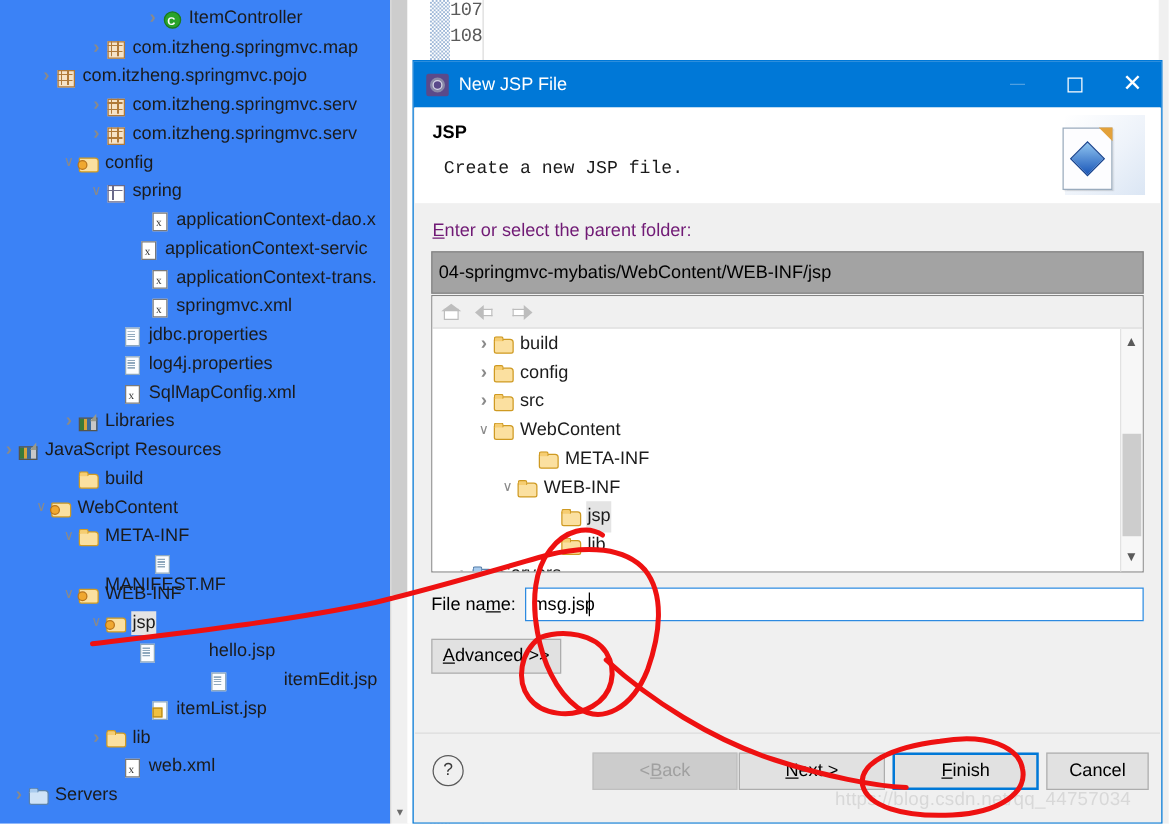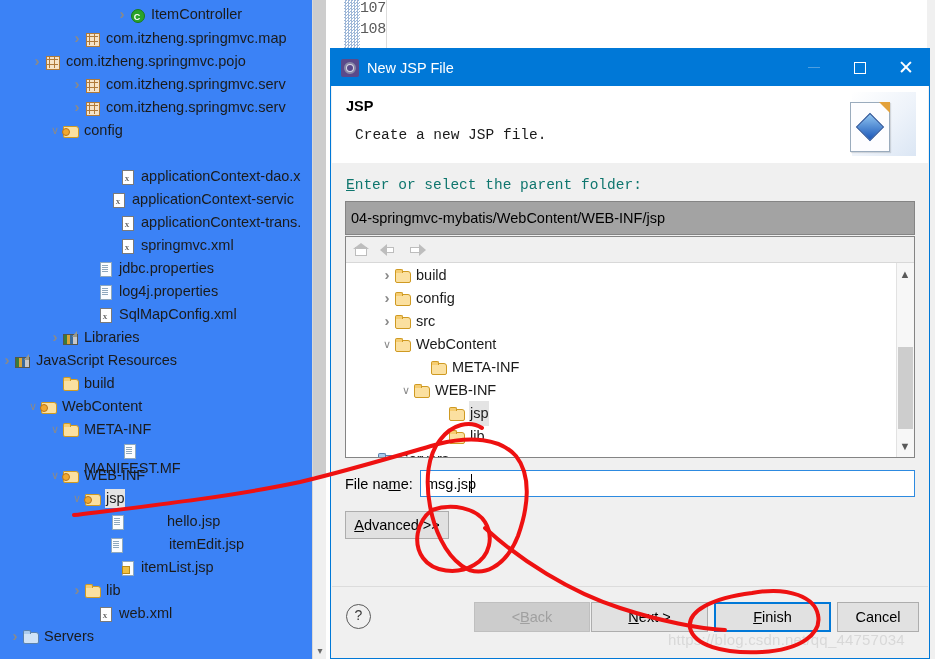--- a/index.html
+++ b/index.html
@@ -198,21 +198,21 @@
     position:absolute;right:26px;top:10px;width:0;height:0;
     border-left:11px solid transparent;border-top:11px solid #e3a13a;
   }
   #header-diamond{
     position:absolute;right:36px;top:25px;width:18px;height:18px;transform:rotate(45deg);
     background:linear-gradient(135deg,#8fc4f0,#1a56b8);border:1px solid #16438f;
   }
 
   
   #dialog-body{position:absolute;left:1px;top:114px;right:1px;bottom:70px;background:#f0f0f0;}
-  #parent-label{position:absolute;left:14px;top:14px;font-size:14.5px;color:#0f766e;font-family:Liberation Mono, monospace;}
+  #parent-label{position:absolute;left:14px;top:14px;font-size:14.5px;color:#701a75;}
   #parent-label u{text-decoration:underline;}
   #parent-input{
     position:absolute;left:13px;top:38px;right:13px;height:28px;background:#a3a3a3;
     border:1px solid #848484;box-sizing:border-box;font-size:14.5px;color:#000;
     padding:16px 5px;outline:none;font-family:"Liberation Sans",sans-serif;
   }
   #folder-panel{
     position:absolute;left:13px;top:73px;right:13px;height:222px;
     border:1px solid #848484;background:#ffffff;box-sizing:border-box;
   }
@@ -332,20 +332,25 @@
       <div class="trow" style="top: 98px; padding-left: 70px;">
         <span class="tw closed"></span>
         <span class="ticon ic-pkg"></span>
         <span class="tlabel">com.itzheng.springmvc.serv</span>
       </div>
       <div class="trow" style="top: 121px; padding-left: 48px;">
         <span class="tw open"></span>
         <span class="ticon ic-folderweb"></span>
         <span class="tlabel">config</span>
       </div>
+      <div class="trow" style="top: 144px; padding-left: 70px;">
+        <span class="tw open"></span>
+        <span class="ticon ic-pkgsrc"></span>
+        <span class="tlabel">spring</span>
+      </div>
       <div class="trow" style="top: 167px; padding-left: 105px;">
         <span class="tw none"></span>
         <span class="ticon ic-xml"></span>
         <span class="tlabel">applicationContext-dao.x</span>
       </div>
       <div class="trow" style="top: 190px; padding-left: 96px;">
         <span class="tw none"></span>
         <span class="ticon ic-xml"></span>
         <span class="tlabel">applicationContext-servic</span>
       </div>
@@ -412,21 +417,21 @@
       <div class="trow" style="top: 489px; padding-left: 70px;">
         <span class="tw open"></span>
         <span class="ticon ic-folderweb"></span>
         <span class="tlabel sel">jsp</span>
       </div>
       <div class="trow" style="top: 512px; padding-left: 59px; gap: 36px;">
         <span class="tw none"></span>
         <span class="ticon ic-file"></span>
         <span class="tlabel">hello.jsp</span>
       </div>
-      <div class="trow" style="top: 535px; padding-left: 55px; gap: 39px;">
+      <div class="trow" style="top: 535px; padding-left: 113px; gap: 39px;">
         <span class="tw none"></span>
         <span class="ticon ic-file"></span>
         <span class="tlabel">itemEdit.jsp</span>
       </div>
       <div class="trow" style="top: 558px; padding-left: 105px;">
         <span class="tw none"></span>
         <span class="ticon ic-jsp"></span>
         <span class="tlabel">itemList.jsp</span>
       </div>
       <div class="trow" style="top: 581px; padding-left: 70px;">

